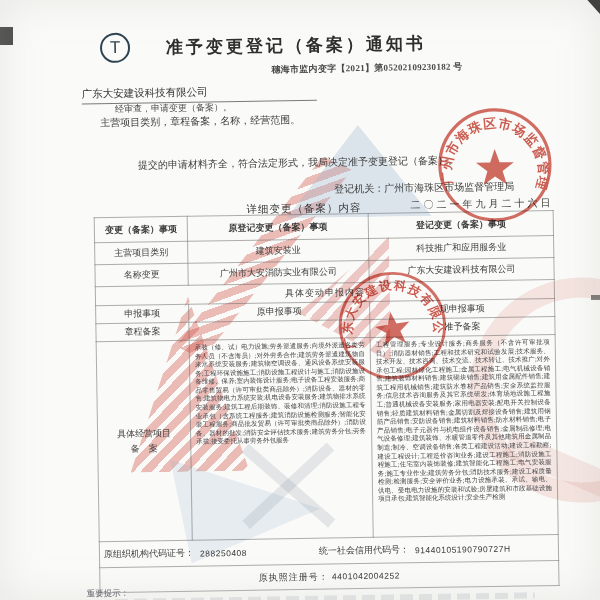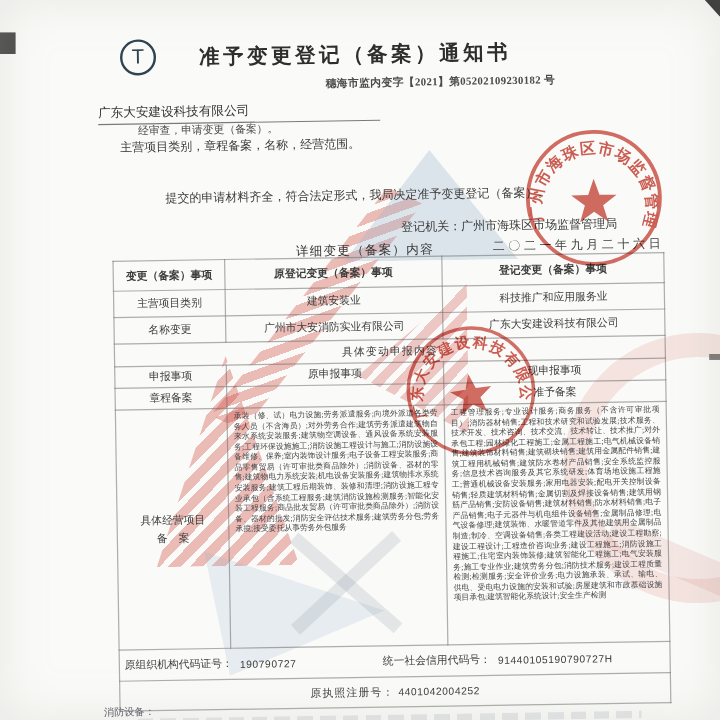--- a/index.html
+++ b/index.html
@@ -160,37 +160,37 @@
         <div class="biz-text">承装（修、试）电力设施;劳务派遣服务;向境外派遣各类劳务人员（不含海员）;对外劳务合作;建筑劳务派遣建筑物自来水系统安装服务;建筑物空调设备、通风设备系统安装服务;工程环保设施施工;消防设施工程设计与施工;消防设施设备维修、保养;室内装饰设计服务;电子设备工程安装服务;商品零售贸易（许可审批类商品除外）;消防设备、器材的零售;建筑物电力系统安装;机电设备安装服务;建筑物排水系统安装服务;建筑工程后期装饰、装修和清理;消防设施工程专业承包（含系统工程服务;建筑消防设施检测服务;智能化安装工程服务;商品批发贸易（许可审批类商品除外）;消防设备、器材的批发;消防安全评估技术服务;建筑劳务分包;劳务承揽;接受委托从事劳务外包服务</div>
       </td>
       <td>
         <div class="biz-text">工程管理服务;专业设计服务;商务服务（不含许可审批项目）;消防器材销售;工程和技术研究和试验发展;技术服务、技术开发、技术咨询、技术交流、技术转让、技术推广;对外承包工程;园林绿化工程施工;金属工程施工;电气机械设备销售;建筑装饰材料销售;建筑砌块销售;建筑用金属配件销售;建筑工程用机械销售;建筑防水卷材产品销售;安全系统监控服务;信息技术咨询服务及其它系统研发;体育场地设施工程施工;普通机械设备安装服务;家用电器安装;配电开关控制设备销售;轻质建筑材料销售;金属切割及焊接设备销售;建筑用钢筋产品销售;安防设备销售;建筑材料销售;防水材料销售;电子产品销售;电子元器件与机电组件设备销售;金属制品修理;电气设备修理;建筑装饰、水暖管道零件及其他建筑用金属制品制造;制冷、空调设备销售;各类工程建设活动;建设工程勘察;建设工程设计;工程造价咨询业务;建设工程施工;消防设施工程施工;住宅室内装饰装修;建筑智能化工程施工;电气安装服务;施工专业作业;建筑劳务分包;消防技术服务;建设工程质量检测;检测服务;安全评价业务;电力设施承装、承试、输电、供电、受电电力设施的安装和试验;房屋建筑和市政基础设施项目承包;建筑智能化系统设计;安全生产检测</div>
       </td>
     </tr>
     <tr class="codes-row">
       <td colspan="3">
         <div class="codes-flex">
           <span>原组织机构代码证号：</span>
-          <span class="code-val">190790727</span>
+          <span class="code-val">288250408</span>
           <span class="gap"></span>
           <span>统一社会信用代码号：</span>
           <span class="code-val">91440105190790727H</span>
         </div>
       </td>
     </tr>
     <tr class="reg-row">
       <td colspan="3">
         <span>原执照注册号：</span>
         <span class="code-val">4401042004252</span>
       </td>
     </tr>
   </tbody>
     </table>
 
-  <div id="important-note">消防设备：</div>
+  <div id="important-note">重要提示：</div>
   <div id="faint-line"></div>
 
   <svg id="seal-authority" class="seal" width="120" height="120" viewBox="0 0 120 120">
     <defs>
       <path id="arcA" d="M 18,80 A 44,44 0 1 1 102,80" fill="none"></path>
     </defs>
     <circle cx="60" cy="60" r="55" fill="none" stroke="#c0392b" stroke-width="3.2" opacity="0.9"></circle>
     <text font-size="13" fill="#c0392b" font-weight="bold" letter-spacing="1">
       <textPath href="#arcA" startOffset="1%">广州市海珠区市场监督管理局</textPath>
     </text>

